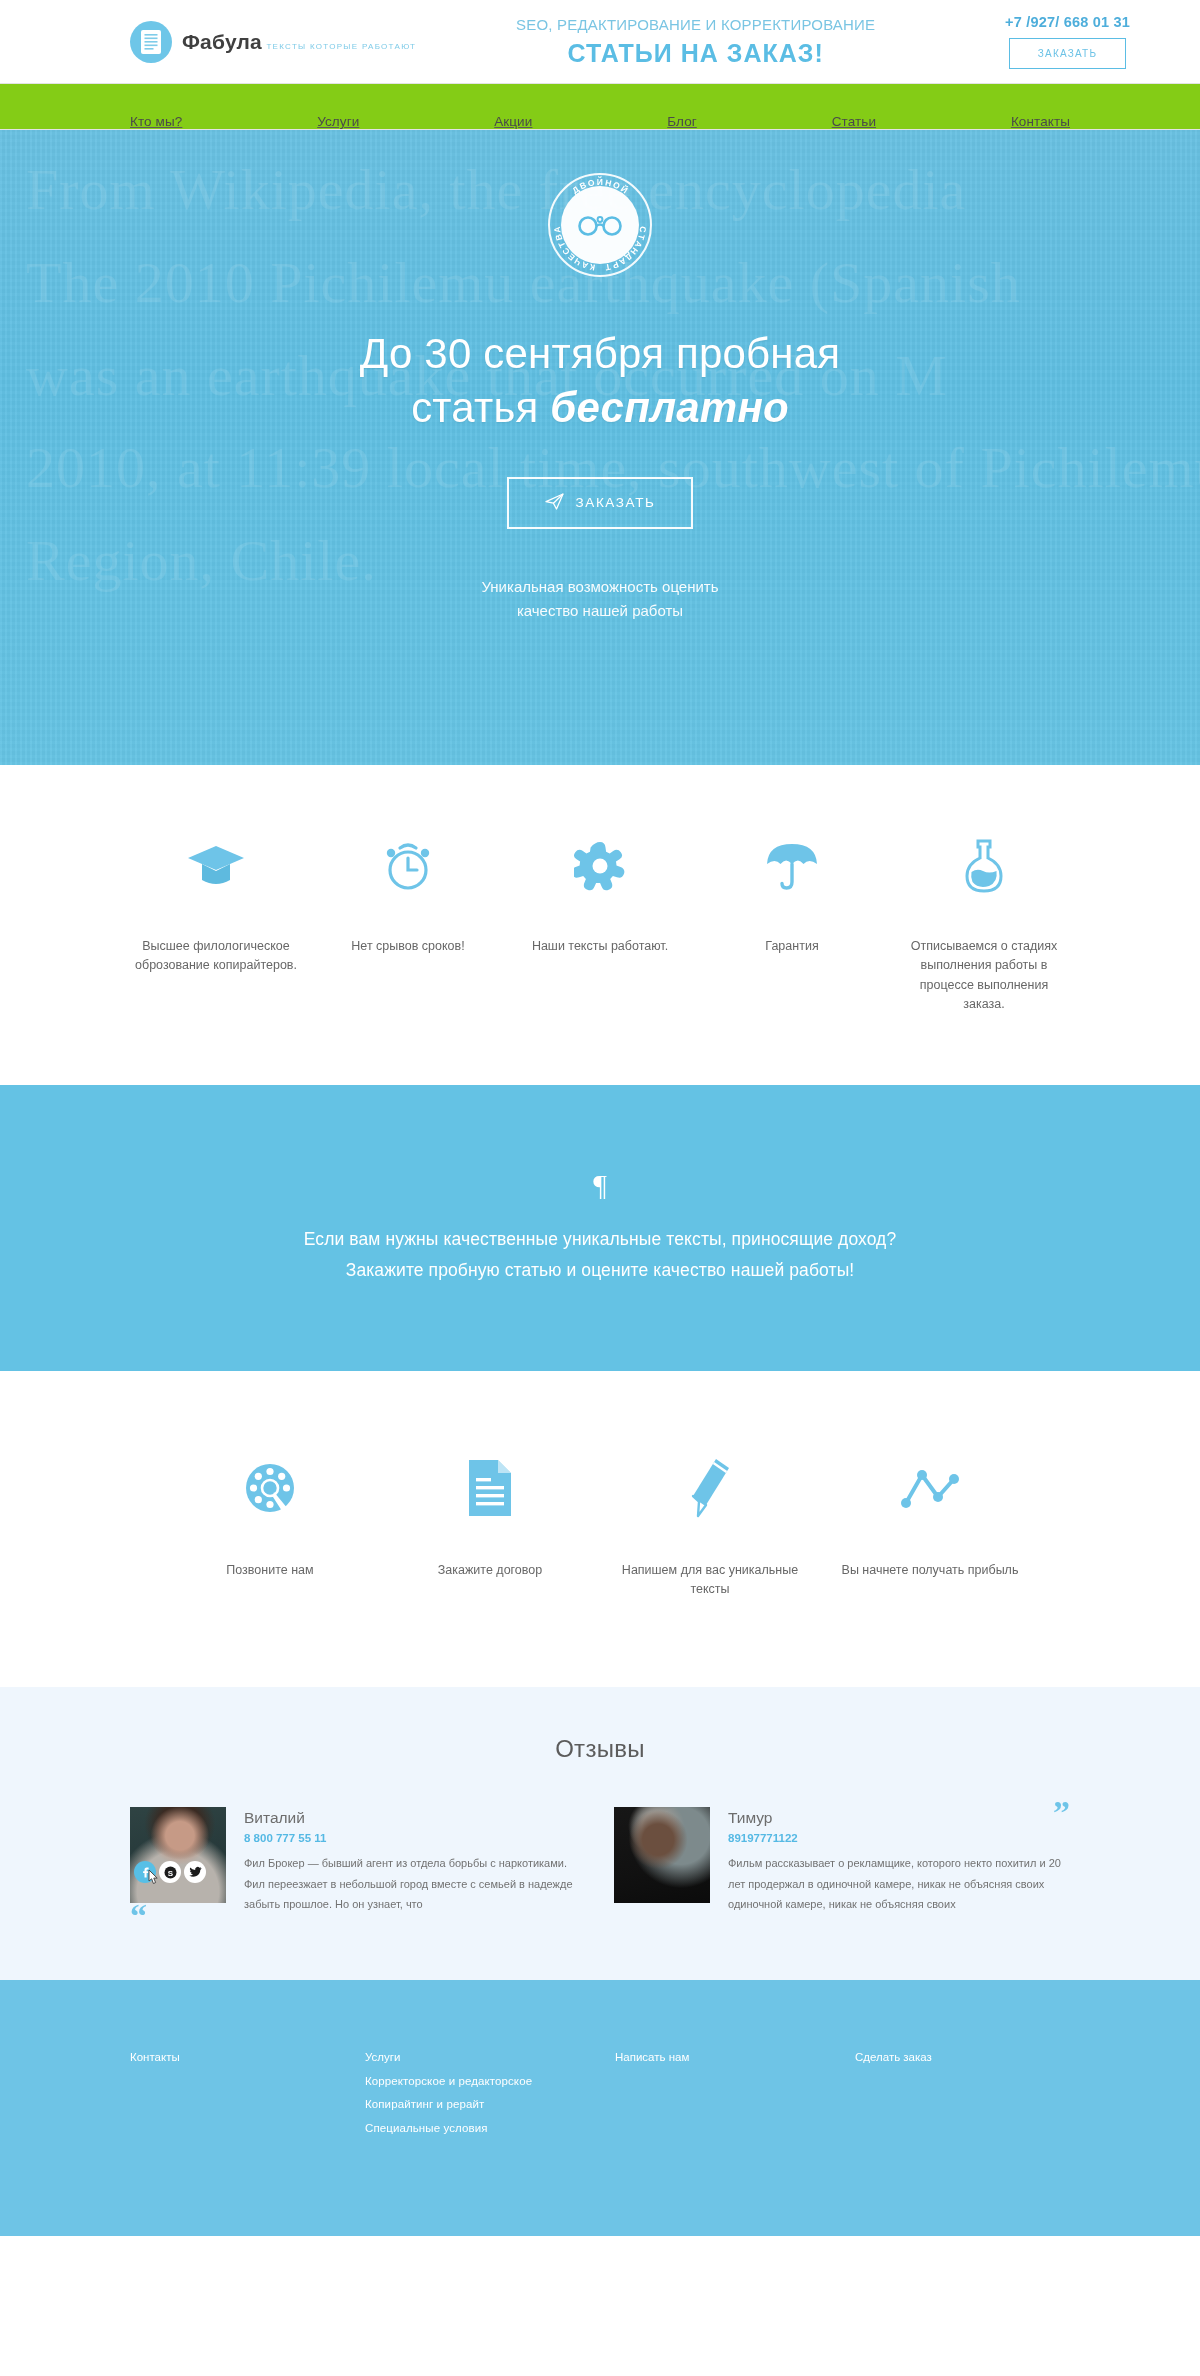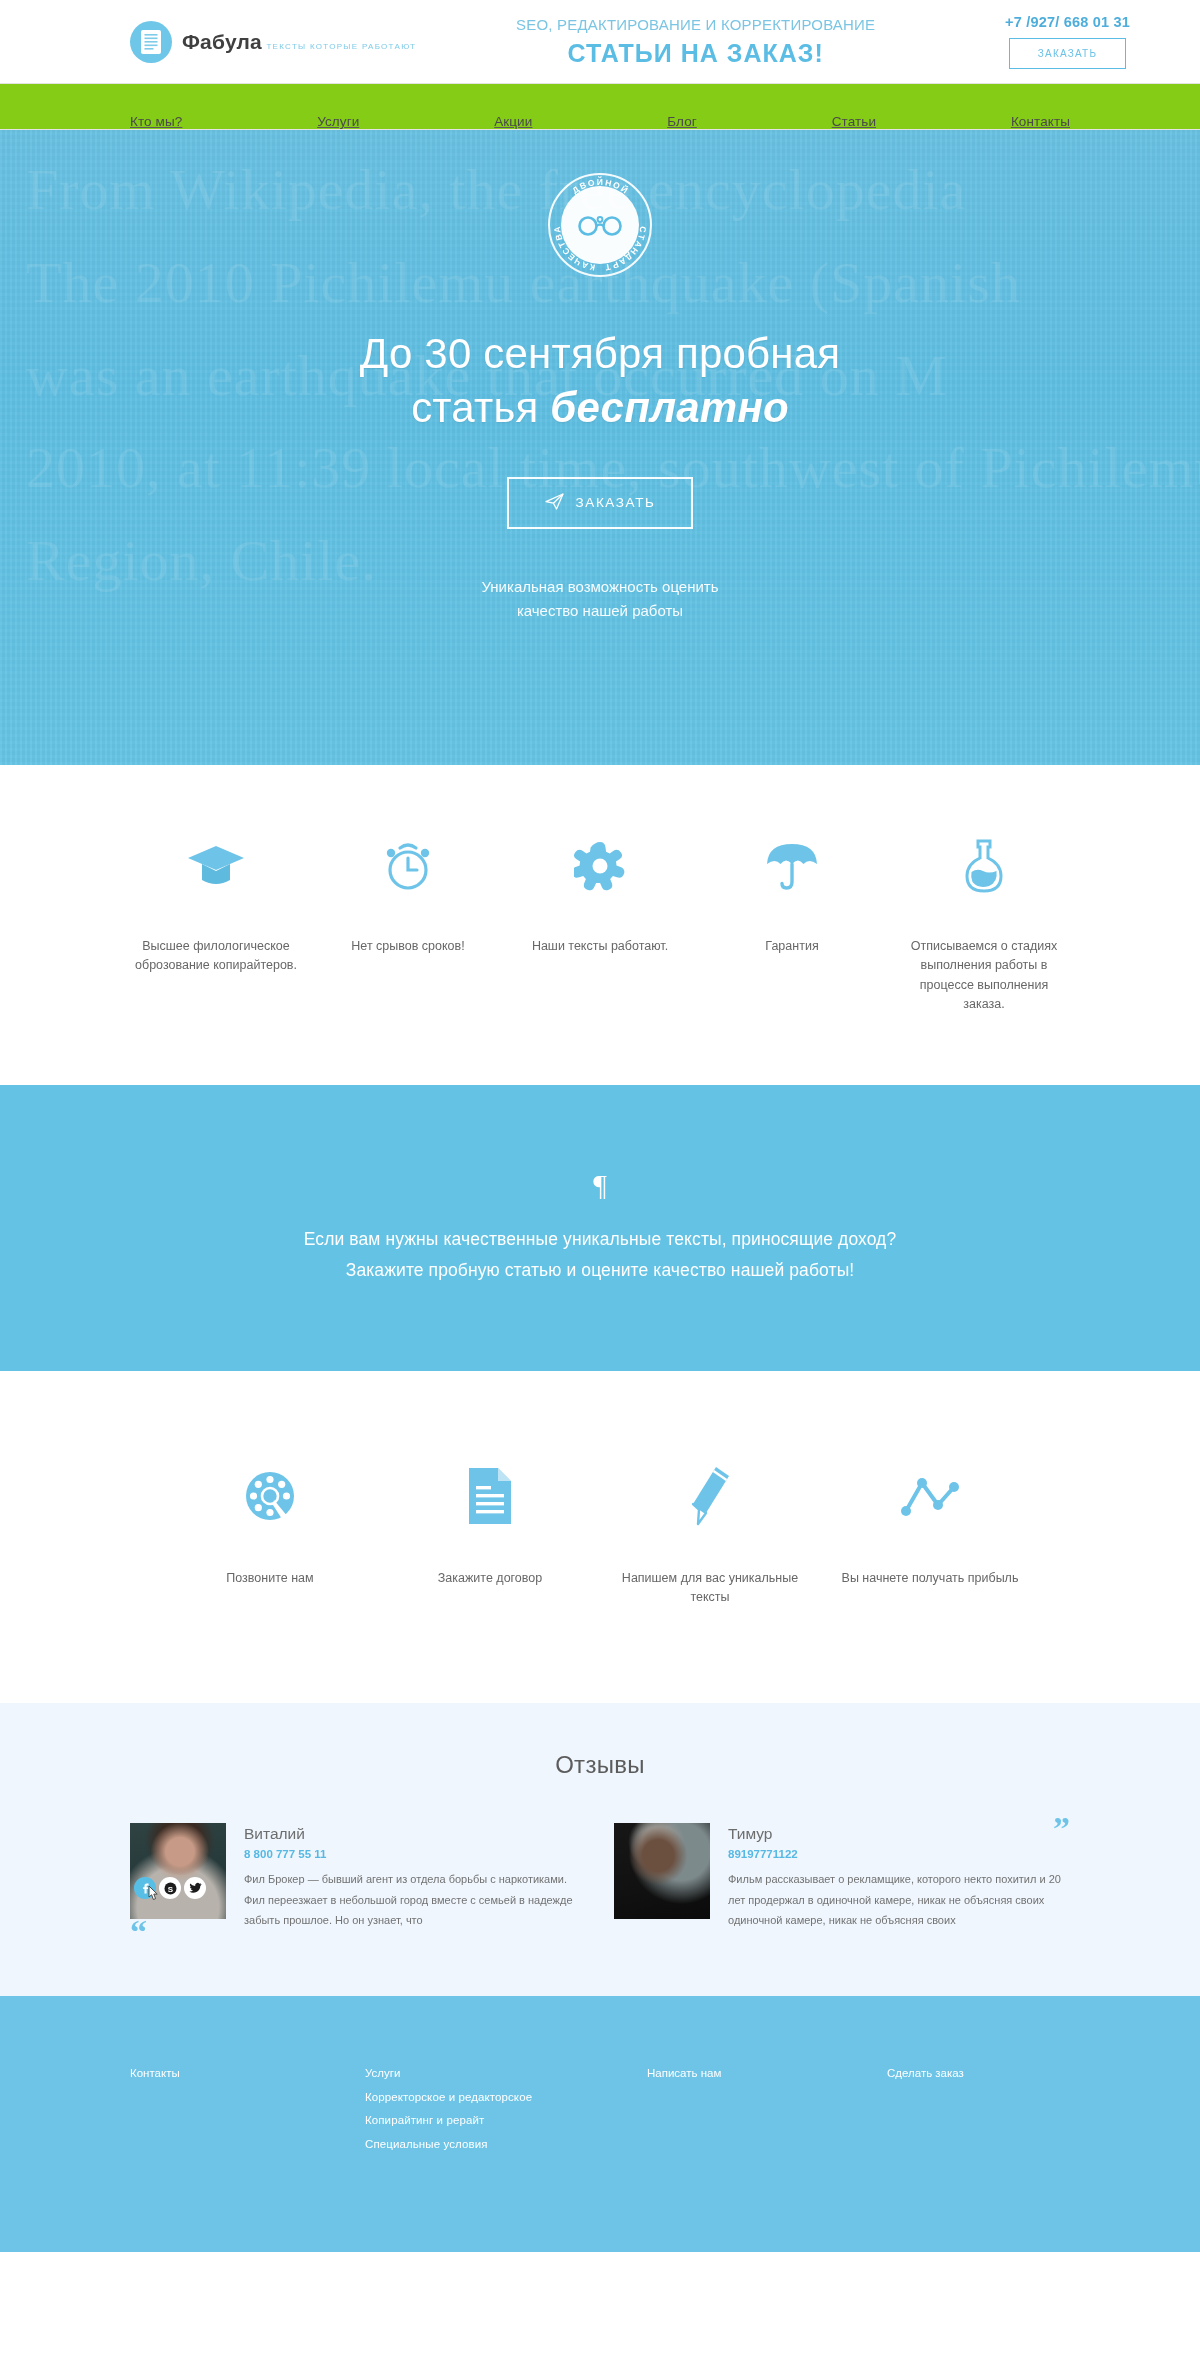--- a/index.html
+++ b/index.html
@@ -206,21 +206,21 @@
   .cta-text {
     font-size: 17.5px; color: #ffffff; text-align: center;
     line-height: 1.75; letter-spacing: .1px;
   }
 
   
   .steps {
     background: #fff; padding: 78px 0 80px;
   }
   .step-row {
-    width: 1060px; margin: 16px auto;
+    width: 1060px; margin: 8px auto;
     display: flex; padding: 0 90px;
   }
   .step { flex: 1; text-align: center; padding: 0 16px; }
   .step-ico {
     height: 62px; display: flex; align-items: center; justify-content: center;
     margin-bottom: 42px;
   }
   .step-label { font-size: 12.5px; color: #676767; line-height: 1.55; }
 
   
@@ -292,21 +292,21 @@
   .footer {
     background: #6ec4e6; height: 256px;
   }
   .footer-inner {
     width: 1060px; margin: 0 auto; padding: 66px 60px 0;
     display: flex;
   }
   .fcol { flex: 1; }
   .fcol:nth-child(1){ flex: 0 0 235px; }
   .fcol:nth-child(2){ flex: 0 0 250px; }
-  .fcol:nth-child(3){ flex: 0 0 240px; margin-left: 32px; }
+  .fcol:nth-child(3){ flex: 0 0 240px; }
   .flink {
     font-size: 11.5px; color: #ffffff; line-height: 2.05;
     cursor: pointer; letter-spacing: .1px;
   }
   .fhead { font-size: 11.5px; color: #ffffff; line-height: 2.05; cursor: pointer; }
 </style>
 </head>
 <body>
 
 <header class="topbar">

